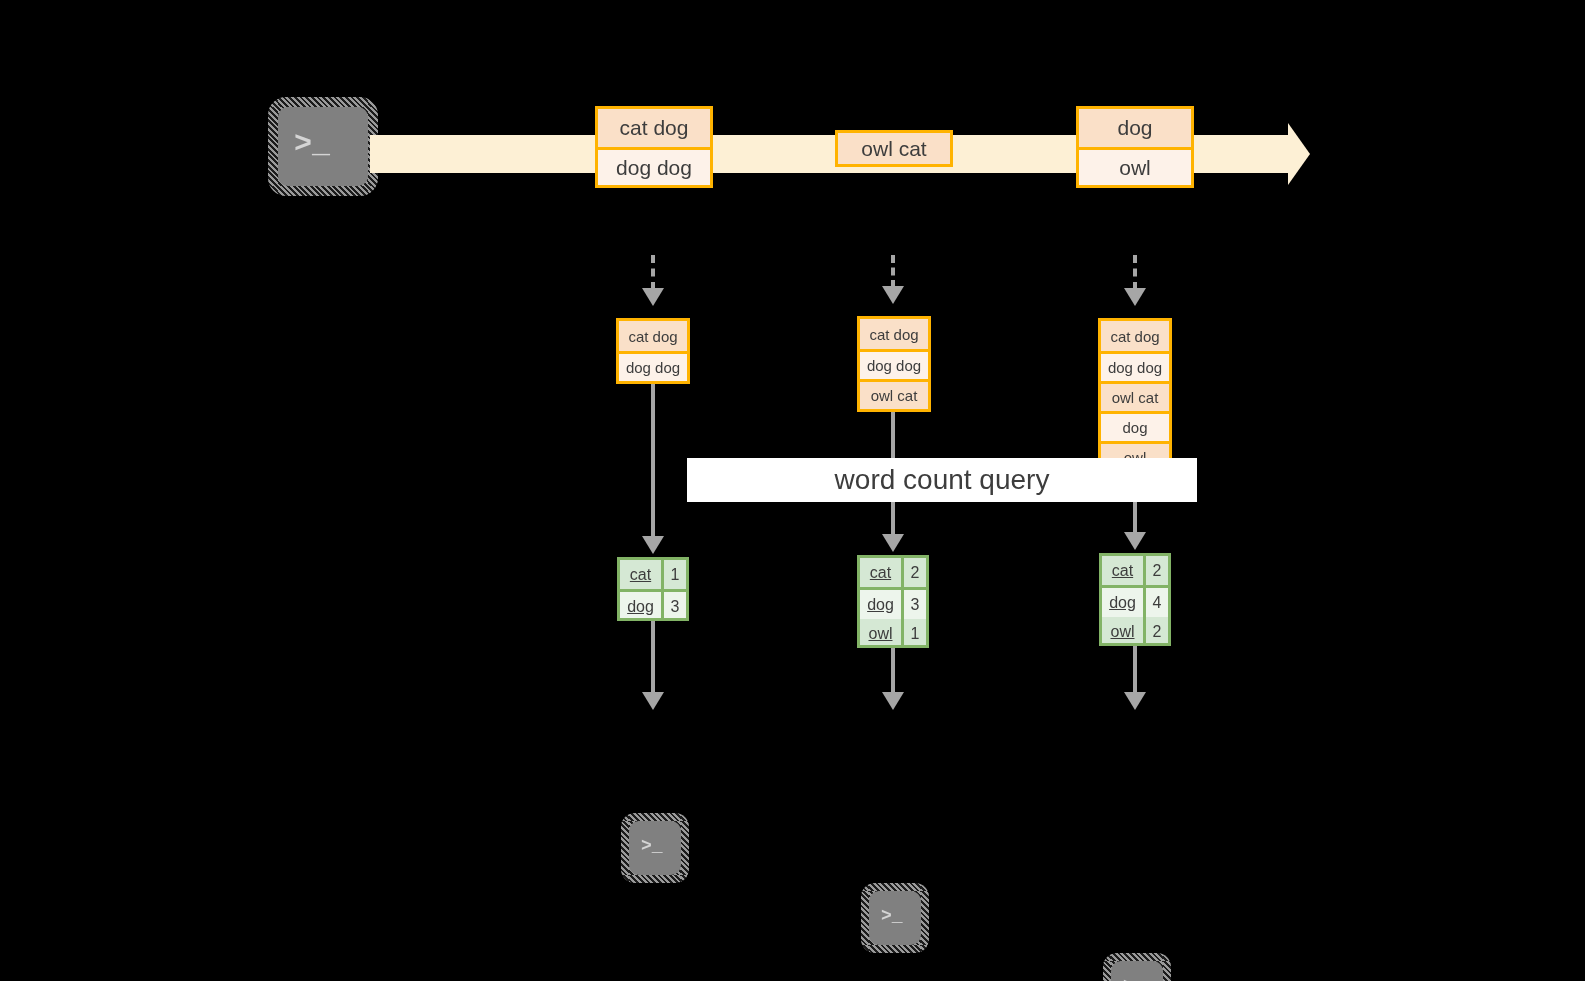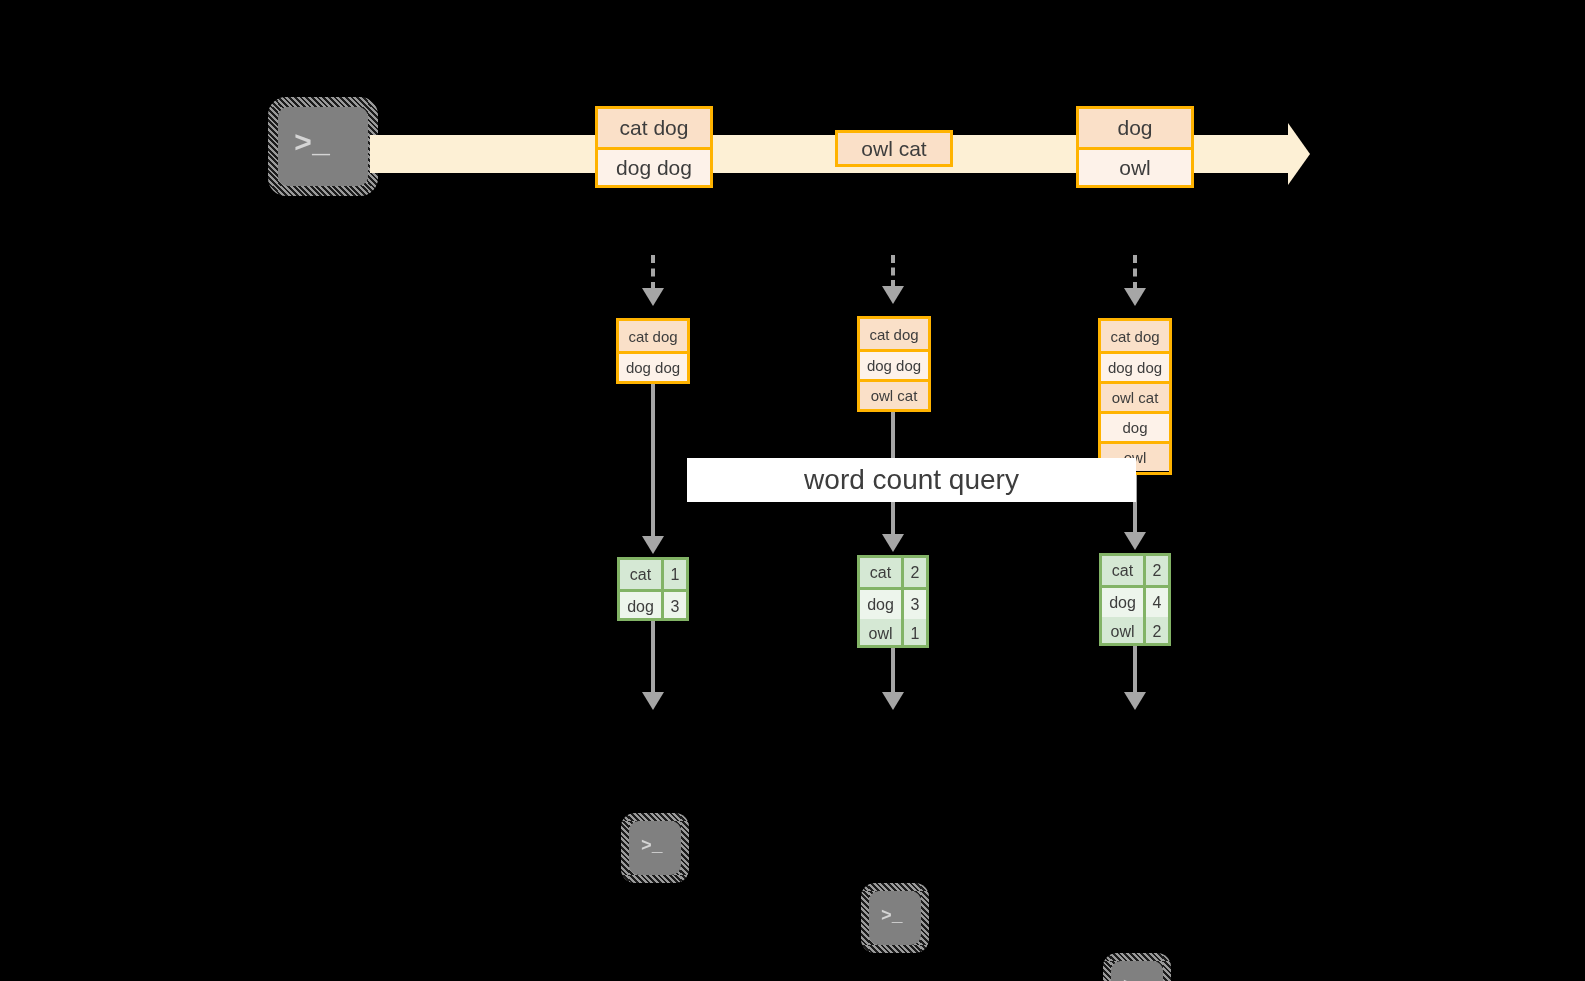--- a/index.html
+++ b/index.html
@@ -19,21 +19,21 @@
   .orow.d{background:#fae0c8;}
   .orow.l{background:#fdf2e9;}
   .orow.sep{border-top:3px solid #ffb300;}
 
   
   .gbox{box-sizing:border-box;border:3px solid #82b366;overflow:hidden;}
   .grow{display:flex;box-sizing:border-box;}
   .grow.sep{border-top:3px solid #82b366;}
   .gc{box-sizing:border-box;display:flex;align-items:center;color:#3d3d3d;
       font-size:16px;white-space:nowrap;}
-  .gc.k{justify-content:center;}
+  .gc.k{justify-content:center;text-decoration:underline;}
   .gc.v{justify-content:center;border-left:3px solid #82b366;}
   .gd{background:#d5e8d4;}
   .gl{background:#edf5ec;}
 
   
   .term{box-sizing:border-box;position:relative;background:#808080;
         border:10px solid transparent;border-radius:18px;
         background-image:
           repeating-linear-gradient(45deg,#9a9a9a 0 2px,#1c1c1c 2px 4px);
         background-clip:border-box;}
@@ -174,17 +174,17 @@
   </div>
 
   <div class="abs vline" style="left:1133px;top:646px;height:47px;"></div>
   <div class="abs ahead" style="left:1124px;top:692px;"></div>
 
   <div class="abs term" style="left:1103px;top:714px;width:68px;height:70px;border-width:8px;border-radius:14px;">
     <div class="term-inner"></div>
     <span class="pr" style="left:12px;top:16px;font-size:18px;">&gt;_</span>
   </div>
 
-  <div class="abs banner" style="left:687px;top:458px;width:449px;height:44px;z-index:5;">
+  <div class="abs banner" style="left:687px;top:458px;width:510px;height:44px;z-index:5;">
     <span style="font-size:28px;">word count query</span>
   </div>
 
 </div>
 
 </body></html>

